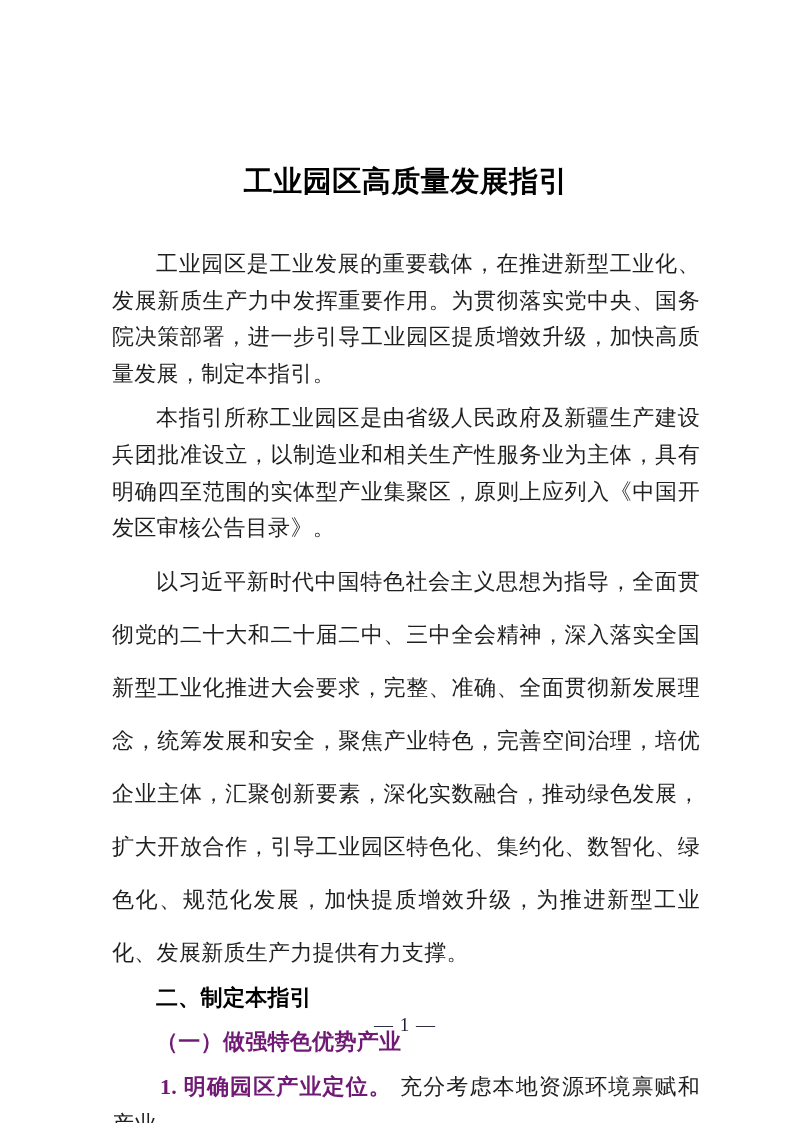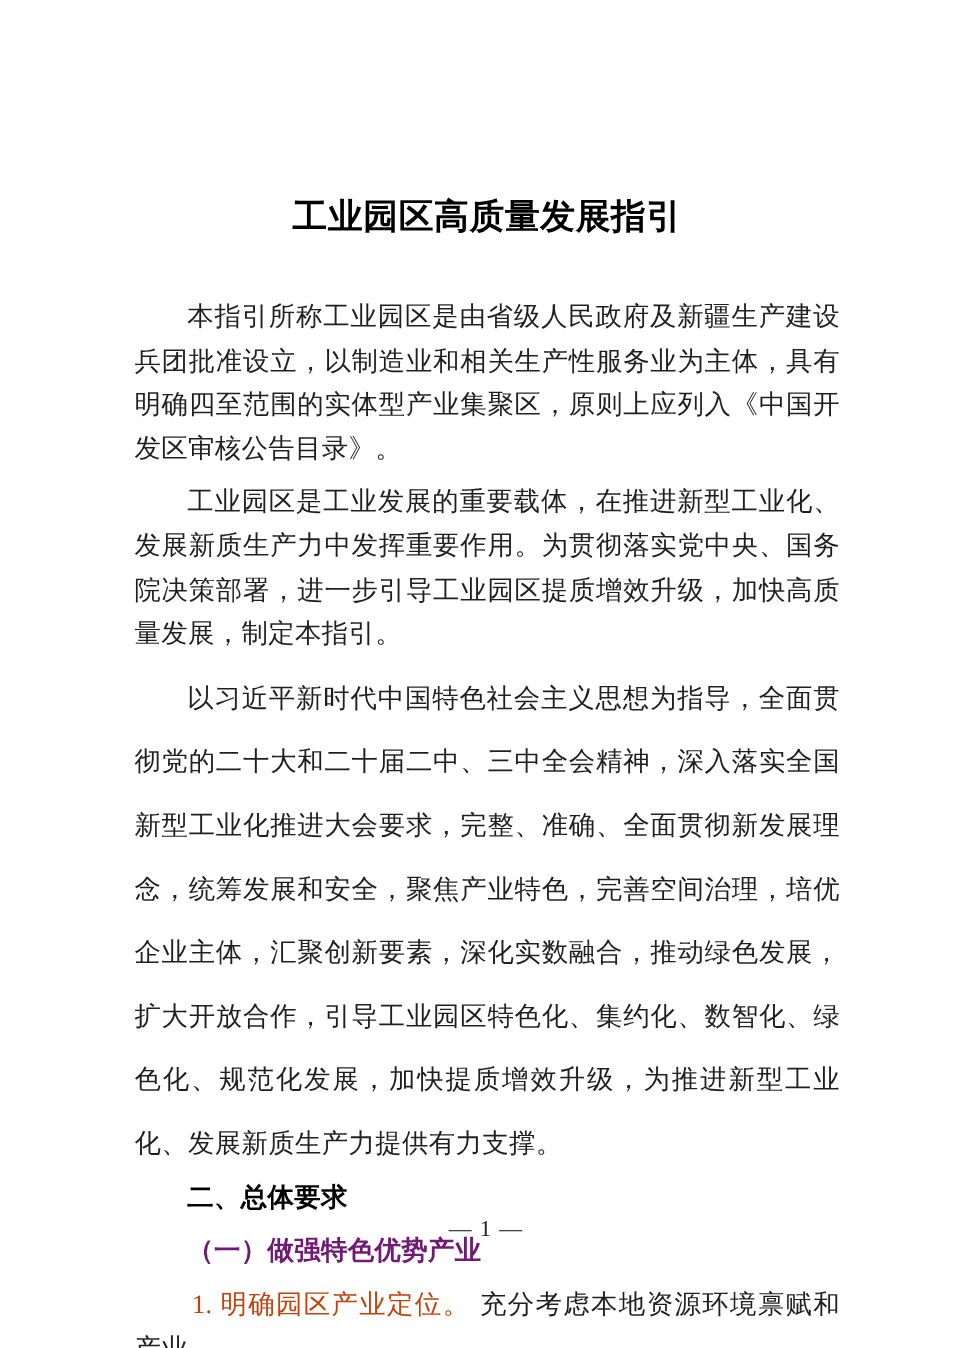--- a/index.html
+++ b/index.html
@@ -64,22 +64,22 @@
     font-family: "Liberation Serif", "DejaVu Serif", serif;
     font-weight: 700;
     font-size: 22px;
     line-height: 36.6px;
     text-indent: 2em;
     color: #701a75;
     letter-spacing: 0.3px;
   }
 
   .numbered .item-lead {
-    font-weight: 400;
-    color: #c2410c;
+    font-weight: 700;
+    color: #701a75;
   }
 
   .page-footer {
     position: absolute;
     top: 1000px;
     left: 0;
     width: 100%;
     text-align: center;
     font-size: 19px;
     line-height: 26px;
@@ -88,28 +88,28 @@
   }
 </style>
 </head>
 <body>
 
 <div class="page">
   <div class="content">
 
     <h1 class="doc-title">工业园区高质量发展指引</h1>
 
+    <p class="para pitch-a">工业园区是工业发展的重要载体，在推进新型工业化、发展新质生产力中发挥重要作用。为贯彻落实党中央、国务院决策部署，进一步引导工业园区提质增效升级，加快高质量发展，制定本指引。</p>
+
     <p class="para pitch-a">本指引所称工业园区是由省级人民政府及新疆生产建设兵团批准设立，以制造业和相关生产性服务业为主体，具有明确四至范围的实体型产业集聚区，原则上应列入《中国开发区审核公告目录》。</p>
-
-    <p class="para pitch-a">工业园区是工业发展的重要载体，在推进新型工业化、发展新质生产力中发挥重要作用。为贯彻落实党中央、国务院决策部署，进一步引导工业园区提质增效升级，加快高质量发展，制定本指引。</p>
 
 
     <p class="para pitch-b">以习近平新时代中国特色社会主义思想为指导，全面贯彻党的二十大和二十届二中、三中全会精神，深入落实全国新型工业化推进大会要求，完整、准确、全面贯彻新发展理念，统筹发展和安全，聚焦产业特色，完善空间治理，培优企业主体，汇聚创新要素，深化实数融合，推动绿色发展，扩大开放合作，引导工业园区特色化、集约化、数智化、绿色化、规范化发展，加快提质增效升级，为推进新型工业化、发展新质生产力提供有力支撑。</p>
 
-    <h2 class="section-heading pull-up">二、总体要求</h2>
+    <h2 class="section-heading pull-up">二、制定本指引</h2>
 
     <h3 class="subsection-heading">（一）做强特色优势产业</h3>
 
     <p class="para pitch-a numbered"><span class="item-lead">1. 明确园区产业定位。</span><span>充分考虑本地资源环境禀赋和产业</span></p>
 
   </div>
 
   <div class="page-footer">— 1 —</div>
 </div>
 

